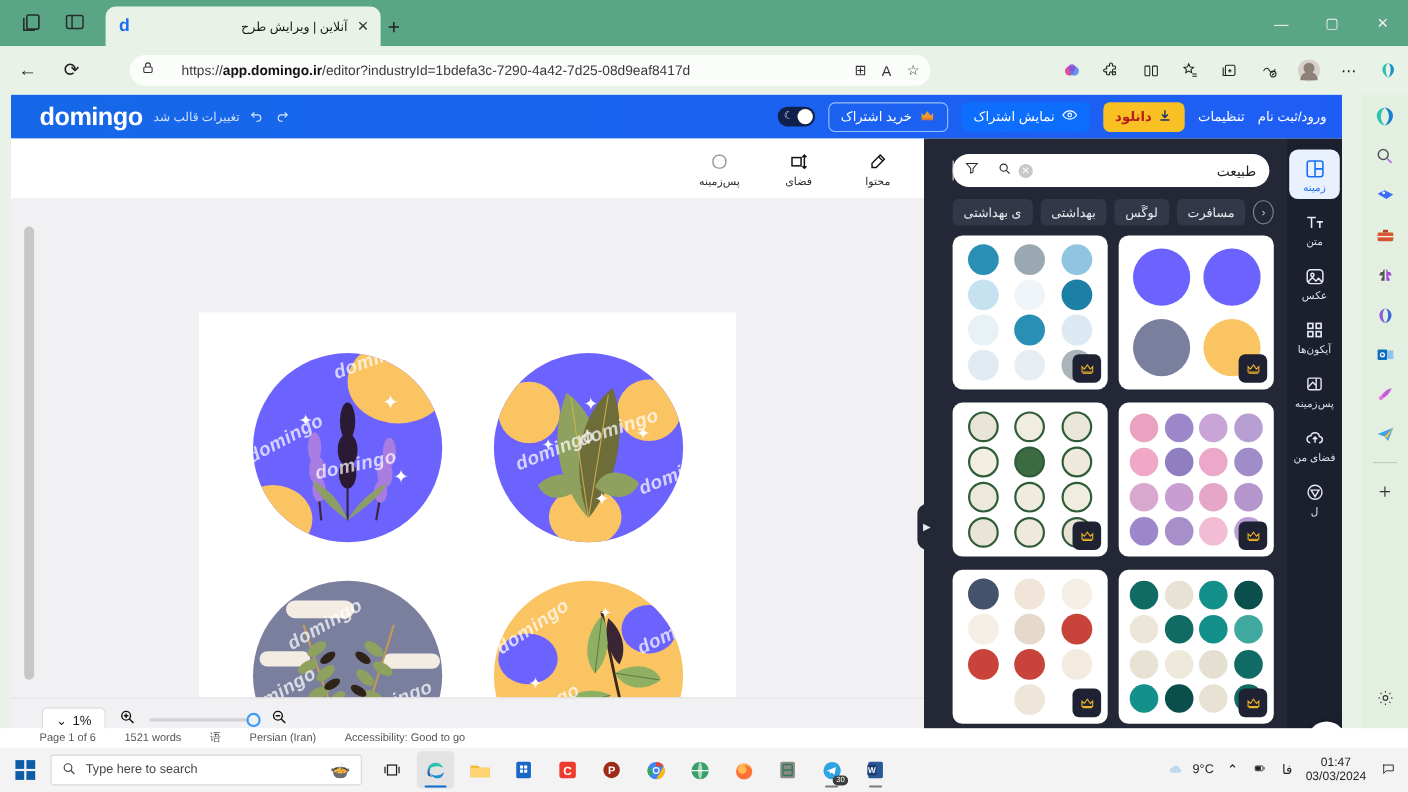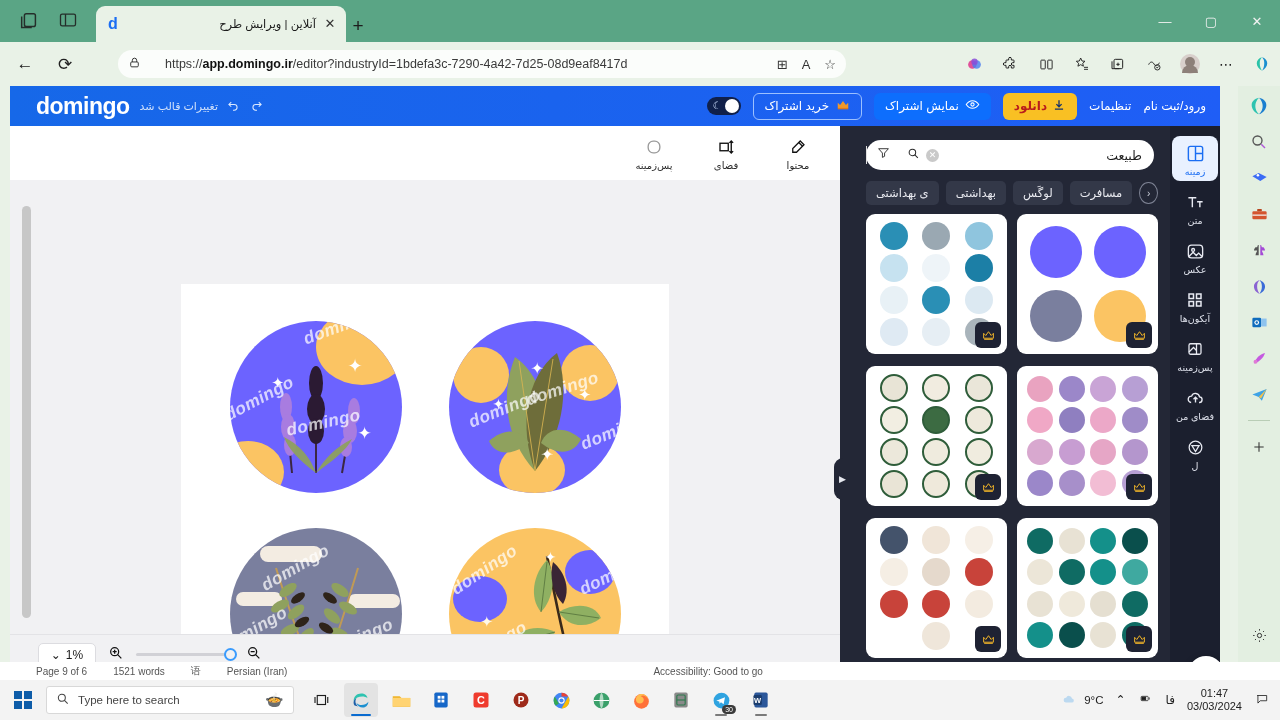--- a/index.html
+++ b/index.html
@@ -221,21 +221,21 @@
 
   
   .taskbar {
     position: absolute; left: 0; top: 680px; width: 1280px; height: 40px; background: #f3f3f3;
     display: flex; align-items: center;
   }
   .start { width: 46px; display: flex; align-items: center; justify-content: center; }
   .win-logo { display:grid; grid-template-columns: 8px 8px; grid-template-rows: 8px 8px; gap:2px; }
   .win-logo i { background: #0d5ca8; display:block; }
   .tb-search {
-    width: 248px; height: 28px; background: #fff; border: 1px solid #d8d8d8; border-radius: 3px;
+    width: 283px; height: 28px; background: #fff; border: 1px solid #d8d8d8; border-radius: 3px;
     display: flex; align-items: center; gap: 8px; padding: 0 9px; font-size: 11.5px; color: #444;
   }
   .tb-search-emoji { margin-left: auto; font-size: 15px; }
   .tb-apps { display: flex; align-items: center; gap: 6px; margin-left: 10px; }
   .tb-app { width: 34px; height: 34px; border-radius: 4px; display: flex; align-items: center; justify-content: center; font-size: 18px; position: relative; }
   .tb-app.active { background: #e3e3e3; }
   .tb-app.active:after { content:''; position:absolute; left: 7px; bottom: 1px; width: 20px; height: 2px; background: #0a6bd0; border-radius:2px; }
   .tb-app.open:after { content:''; position:absolute; left: 11px; bottom: 1px; width: 12px; height: 2px; background: #7a7a7a; border-radius:2px; }
   .badge {
     position: absolute; right: 2px; bottom: 3px; background: #3b3b3b; color: #fff;
@@ -910,25 +910,25 @@
         <rect x="2" y="2" width="13" height="13" rx="3.5" fill="#8b5cf6"></rect>
         <text x="8.5" y="11.8" font-size="8.5" fill="#fff" text-anchor="middle" font-family="Liberation Sans, sans-serif">文</text>
         <rect x="9" y="9" width="13" height="13" rx="3.5" fill="#6d4ae0" stroke="#fff" stroke-width="1.2"></rect>
         <text x="15.5" y="18.6" font-size="8.5" fill="#fff" text-anchor="middle" font-family="Liberation Sans, sans-serif">A</text>
       </svg>
     </div>
 
   </div>
 
   <div class="word-strip">
-    <span>Page 9 of 6</span>
+    <span>Page 1 of 6</span>
     <span>1521 words</span>
     <span>语</span>
     <span>Persian (Iran)</span>
-    <span style="margin-left:340px">Accessibility: Good to go</span>
+    <span style="">Accessibility: Good to go</span>
   </div>
 
   <div class="taskbar">
     <div class="start">
       <span class="win-logo">
           <i></i>
           <i></i>
           <i></i>
           <i></i>
         </span>

